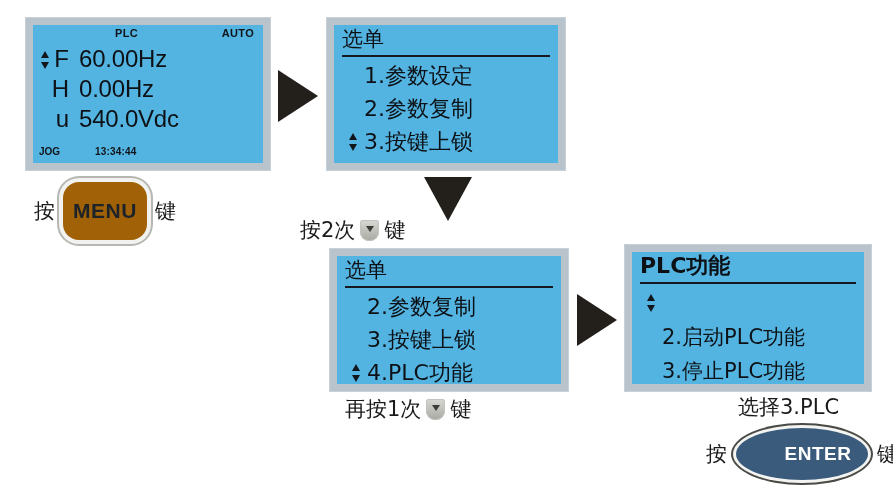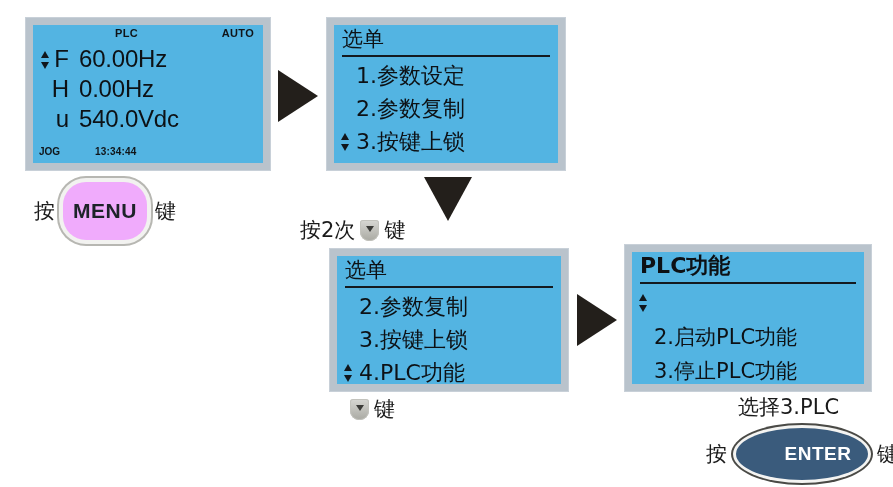--- a/index.html
+++ b/index.html
@@ -131,20 +131,21 @@
     right: 8px;
     top: 30px;
     height: 2px;
     background: #141a20;
   }
   .menu-items {
     position: absolute;
     top: 34px;
     left: 0;
     right: 0;
+    padding-left: 8px;
   }
   .menu-row {
     display: flex;
     align-items: center;
     height: 33px;
     font-size: 22px;
     color: #0d1115;
     font-family: "Liberation Sans", sans-serif;
     white-space: nowrap;
   }
@@ -211,22 +212,22 @@
     border-right: 4px solid transparent;
     border-top: 6px solid #3b3b38;
   }
 
   
   .key-menu {
     display: inline-block;
     width: 84px;
     height: 58px;
     margin: 0 8px;
-    background: #f0abfc;
-    border-radius: 23px;
+    background: #a16207;
+    border-radius: 16px;
     box-shadow: 0 0 0 4px #f2f2f0, 0 0 0 6px #b7b7b2;
     color: #1d2329;
     font-size: 21px;
     font-weight: bold;
     letter-spacing: .5px;
     display: flex;
     align-items: center;
     justify-content: center;
     flex: 0 0 auto;
   }
@@ -348,20 +349,21 @@
           <span class="mk">
             <span class="caret-ud"></span>
           </span>
           <span class="lbl cn">4.PLC功能</span>
         </div>
       </div>
     </div>
   </div>
 
   <div class="cap" style="left:345px; top:395px;">
+    <span class="txt cn">再按1次</span>
     <span class="key-down"></span>
     <span class="txt cn">键</span>
   </div>
 
   <div class="arrow-right" style="left:577px; top:294px;"></div>
 
   <div class="lcd wide" style="left:625px; top:245px; width:246px; height:146px;">
     <div class="lcd-screen">
       <div class="menu-title cn">PLC功能</div>
       <div class="menu-rule"></div>

